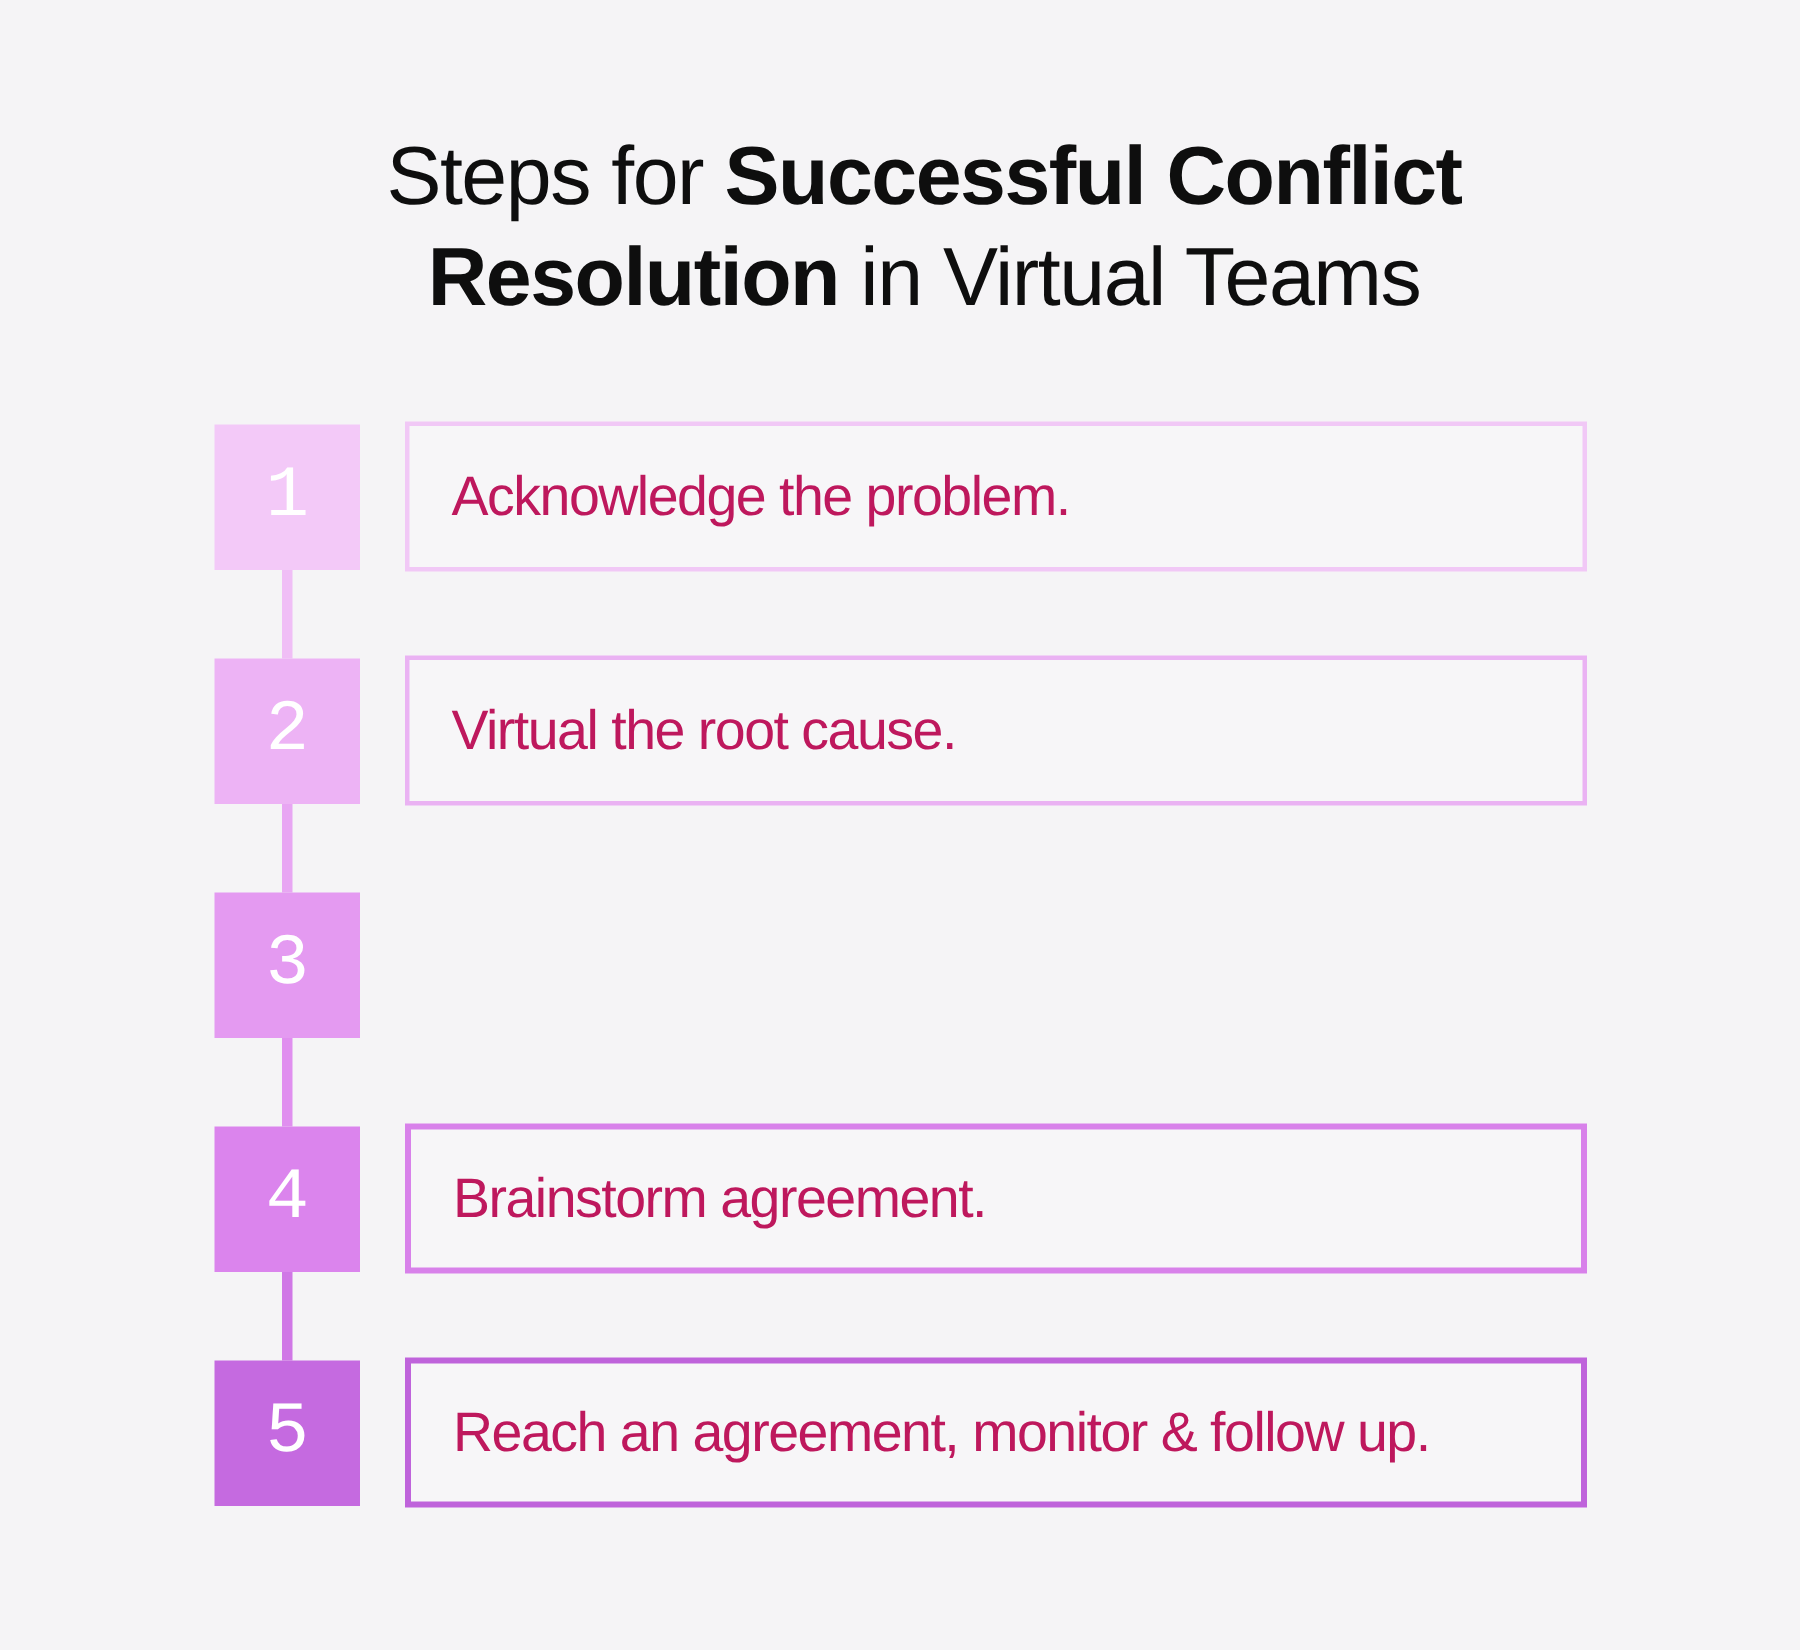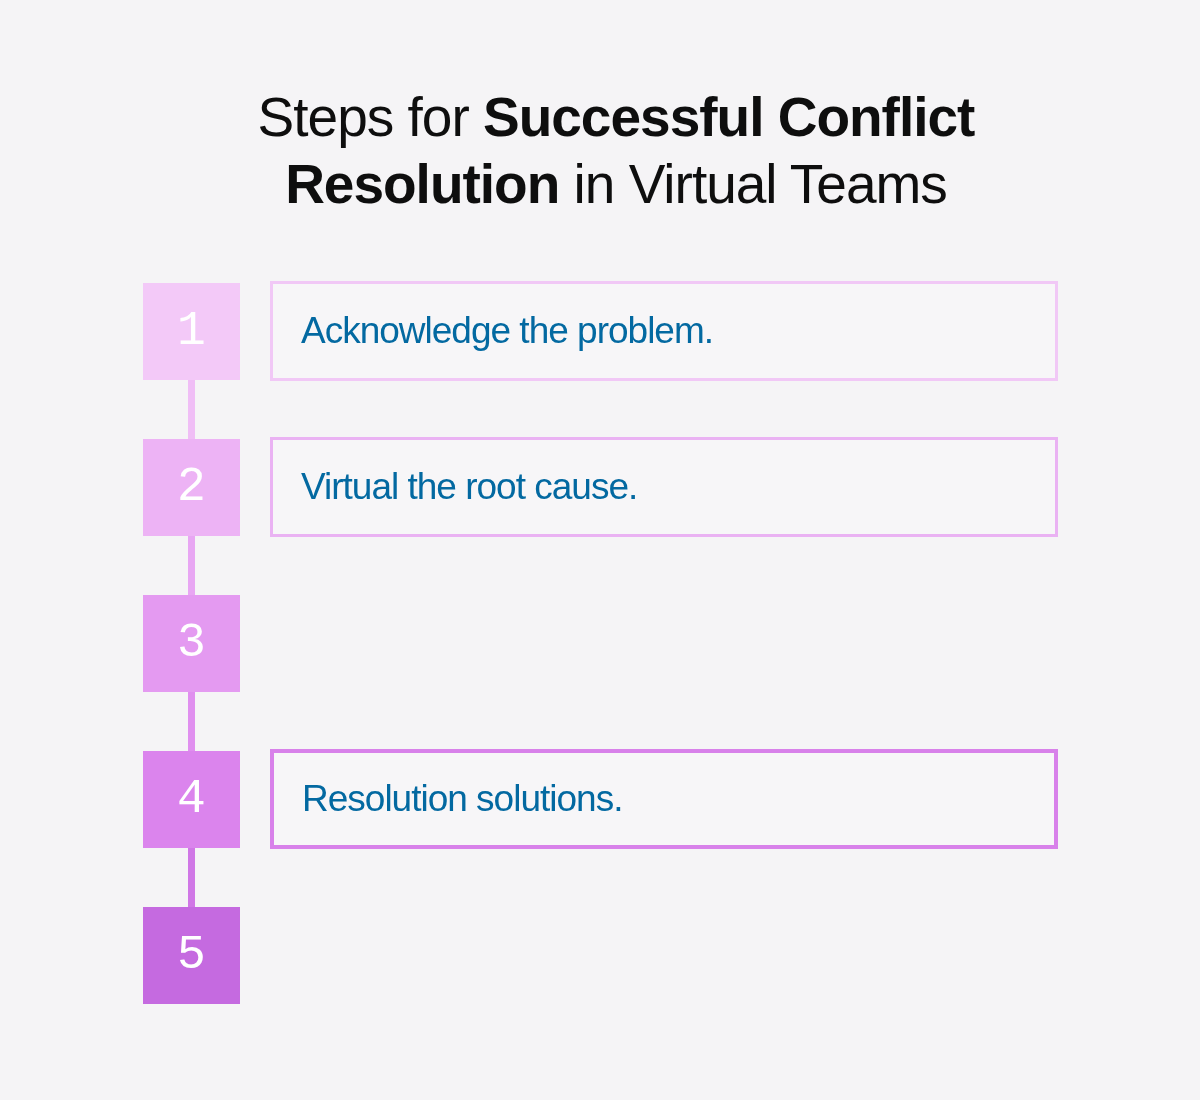--- a/index.html
+++ b/index.html
@@ -98,21 +98,21 @@
     border: 3px solid var(--bd);
     background: #f7f6f8;
     display: flex;
     align-items: center;
   }
   .step-row:nth-child(4) .step-box,
   .step-row:nth-child(5) .step-box {
     border-width: 4px;
   }
   .step-label {
-    color: #0369a1;
+    color: #be185d;
     font-size: 37px;
     letter-spacing: -1px;
     padding-left: 28px;
     white-space: nowrap;
   }
 </style>
 </head>
 <body style="background: rgb(245, 244, 246);">
 
 <div class="canvas">
@@ -149,25 +149,28 @@
         <span class="number">3</span>
       </div>
     </div>
 
     <div class="step-row" style="--sq: #db84ed; --bd: #d881ea; --cn: #d077e6;">
       <div class="connector"></div>
       <div class="number-square">
         <span class="number">4</span>
       </div>
       <div class="step-box">
-        <span class="step-label">Resolution solutions.</span>
+        <span class="step-label">Brainstorm agreement.</span>
       </div>
     </div>
 
     <div class="step-row" style="--sq: #c56ae0; --bd: #bf63db; --cn: transparent;">
 
       <div class="number-square">
         <span class="number">5</span>
       </div>
+      <div class="step-box">
+        <span class="step-label">Reach an agreement, monitor &amp; follow up.</span>
+      </div>
     </div>
 
   </div>
 </div>
 
 </body></html>

